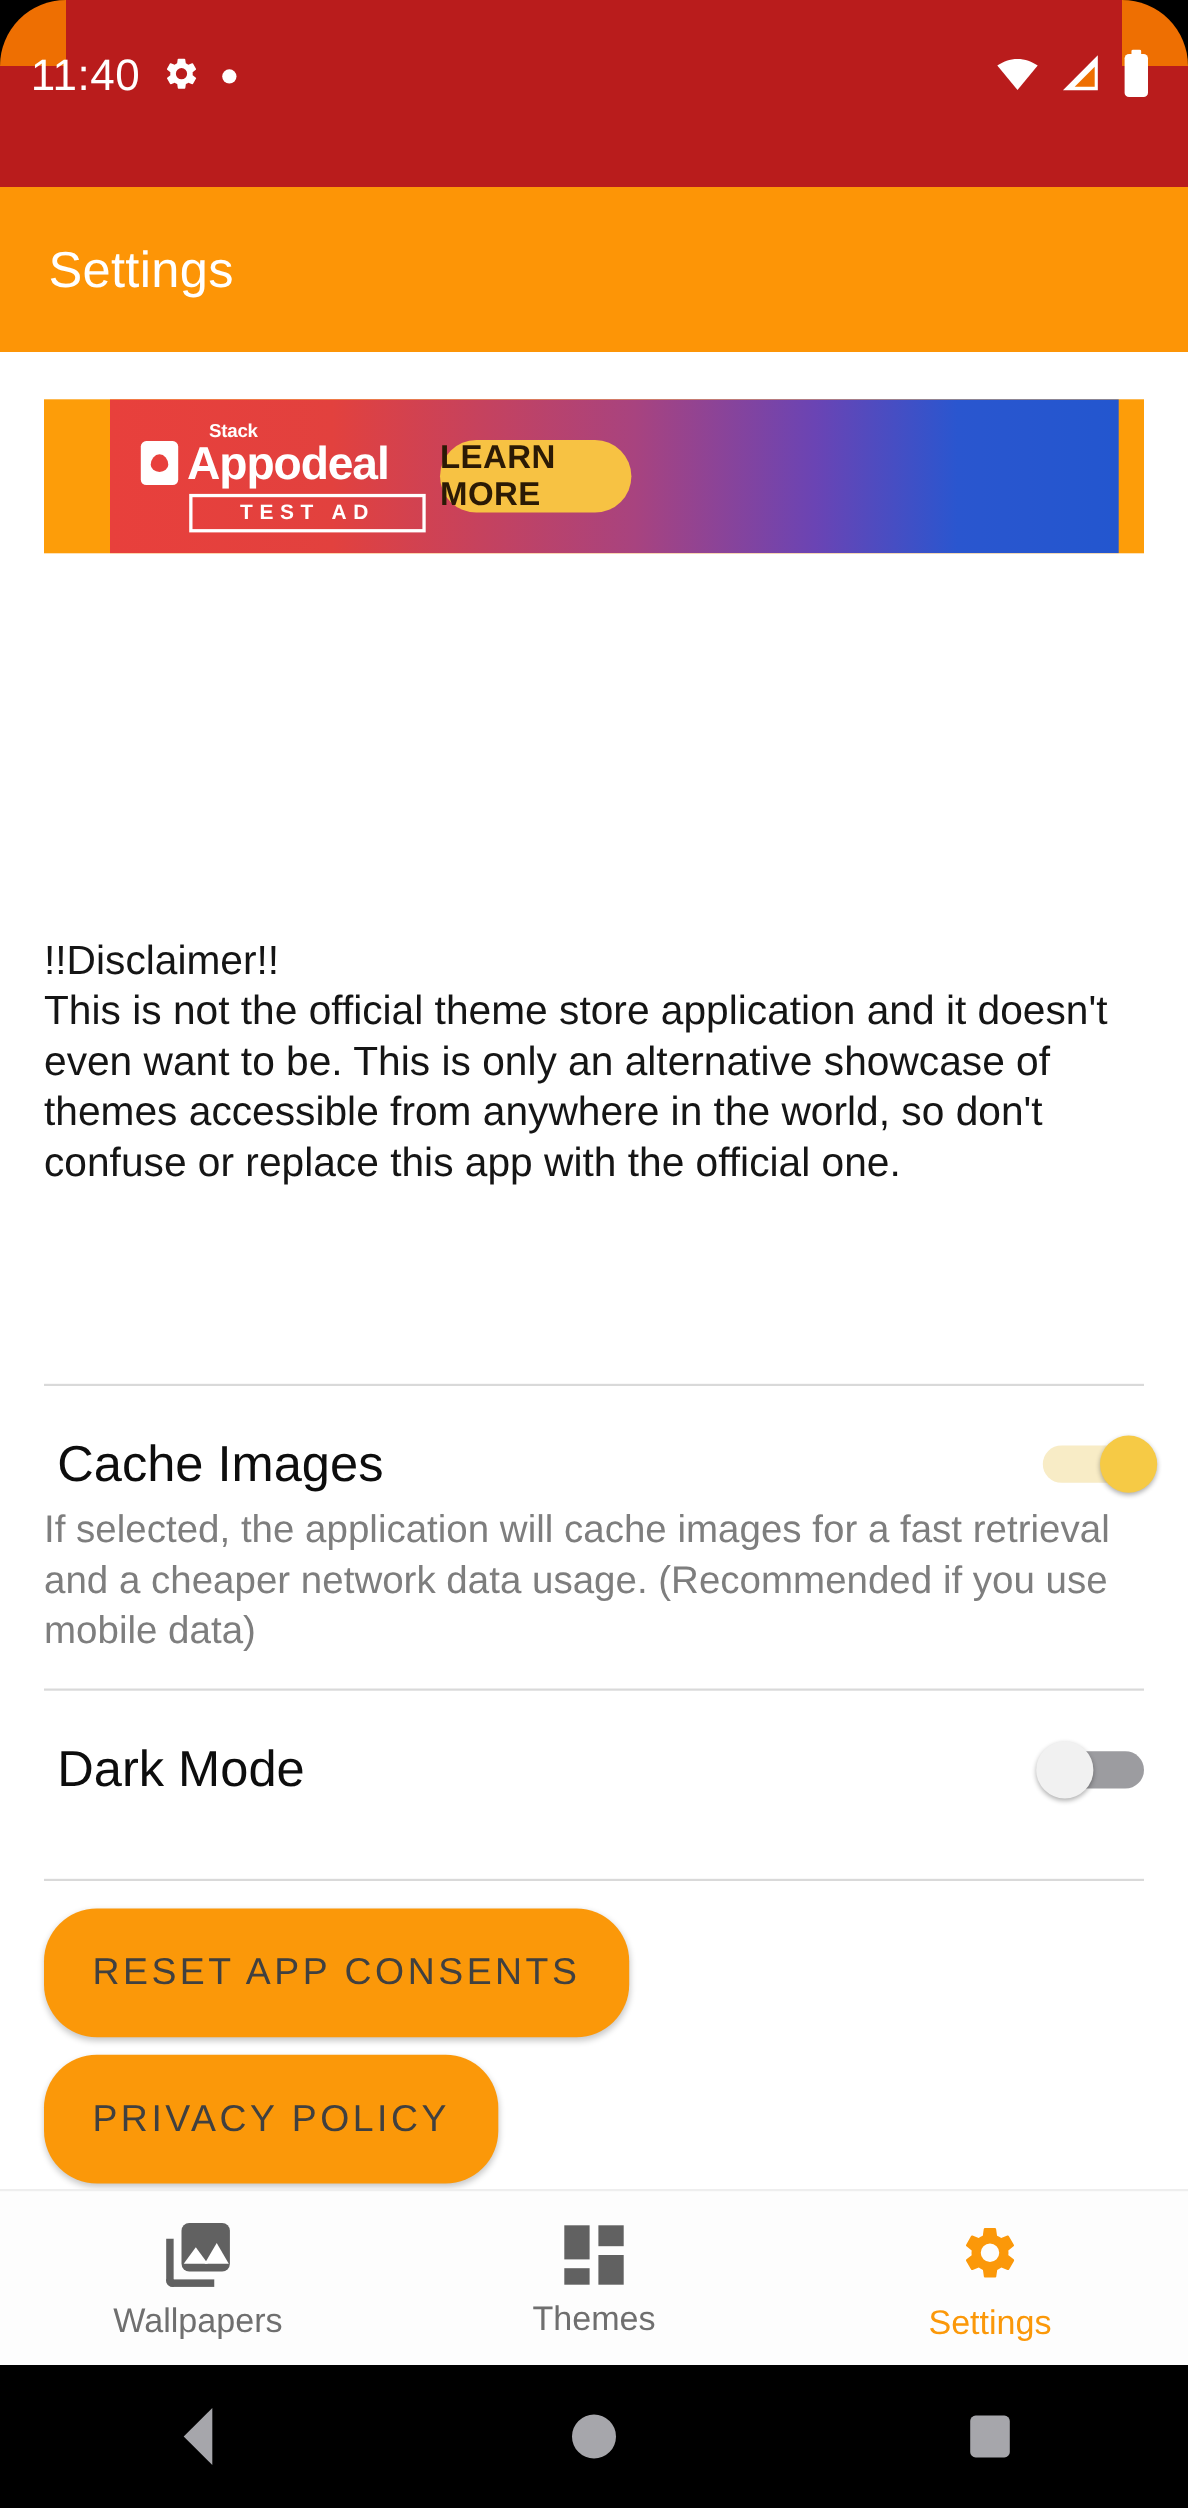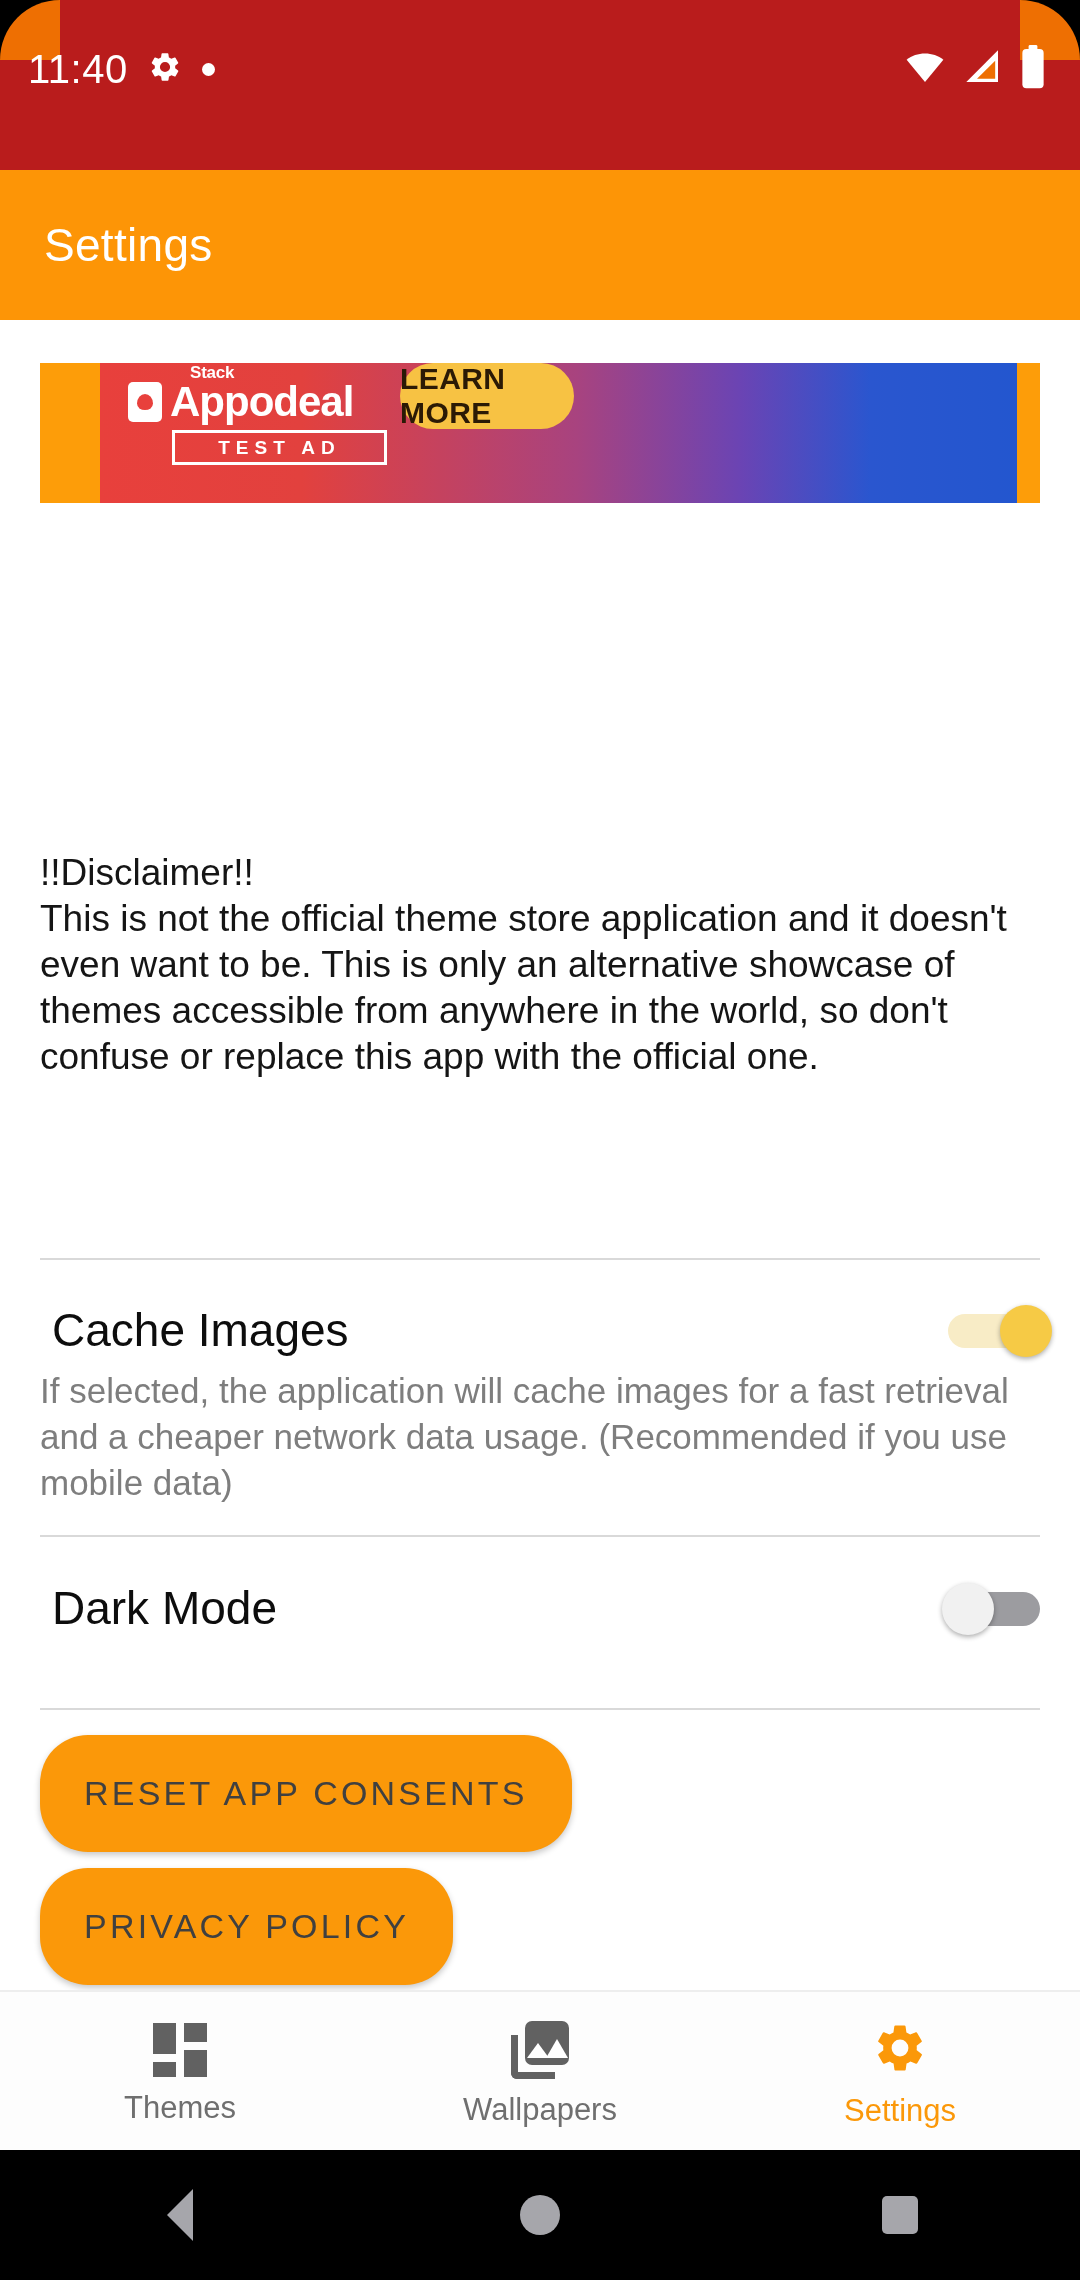--- a/index.html
+++ b/index.html
@@ -128,20 +128,21 @@
     position: absolute;
     left: 60px;
     top: 0;
     width: 917px;
     height: 140px;
     background: linear-gradient(90deg,
         #e8403c 0%, #e2413e 22%,
         #a8437f 52%, #6a44b4 70%,
         #2a56cf 84%, #2356cf 100%);
     display: flex;
+    align-items: center;
   }
   .ad-logo {
     width: 300px;
     padding-left: 28px;
     box-sizing: border-box;
   }
   .ad-stack {
     color: #fff;
     font-size: 17px;
     font-weight: bold;
@@ -507,40 +508,40 @@
     <div class="divider" style="top: 1388px;"></div>
 
     <div class="pill" style="top: 1415px;">RESET APP CONSENTS</div>
     <div class="pill" style="top: 1548px;">PRIVACY POLICY</div>
 
   </div>
 
   <div class="bottomnav">
 
     <div class="nav-item inactive">
-      <span class="ic-themes">
-        <i class="a"></i>
-          <i class="b"></i>
-          <i class="c"></i>
-          <i class="d"></i>
-      </span>
-      <span class="nav-label">Themes</span>
-    </div>
-
-    <div class="nav-item inactive">
       <span class="ic-wall">
         <span class="back"></span>
         <span class="front">
             <span class="m1"></span>
             <span class="m2"></span>
           </span>
       </span>
       <span class="nav-label">Wallpapers</span>
     </div>
 
+    <div class="nav-item inactive">
+      <span class="ic-themes">
+        <i class="a"></i>
+          <i class="b"></i>
+          <i class="c"></i>
+          <i class="d"></i>
+      </span>
+      <span class="nav-label">Themes</span>
+    </div>
+
     <div class="nav-item active">
       <span>
         <svg width="56" height="56" viewBox="0 0 24 24" aria-hidden="true">
           <path fill="#fb9809" d="M19.14 12.94a7.07 7.07 0 0 0 0-1.88l2.03-1.58a.5.5 0 0 0 .12-.64l-1.92-3.32a.5.5 0 0 0-.61-.22l-2.39.96a7.3 7.3 0 0 0-1.62-.94l-.36-2.54a.5.5 0 0 0-.5-.42h-3.84a.5.5 0 0 0-.5.42l-.36 2.54c-.59.24-1.13.56-1.62.94l-2.39-.96a.5.5 0 0 0-.61.22L2.71 8.84a.5.5 0 0 0 .12.64l2.03 1.58a7.07 7.07 0 0 0 0 1.88l-2.03 1.58a.5.5 0 0 0-.12.64l1.92 3.32c.12.22.38.3.61.22l2.39-.96c.49.38 1.03.7 1.62.94l.36 2.54c.04.24.25.42.5.42h3.84c.25 0 .46-.18.5-.42l.36-2.54c.59-.24 1.13-.56 1.62-.94l2.39.96c.23.08.49 0 .61-.22l1.92-3.32a.5.5 0 0 0-.12-.64l-2.03-1.58zM12 15.6A3.6 3.6 0 1 1 12 8.4a3.6 3.6 0 0 1 0 7.2z"></path>
         </svg>
       </span>
       <span class="nav-label">Settings</span>
     </div>
 
   </div>

